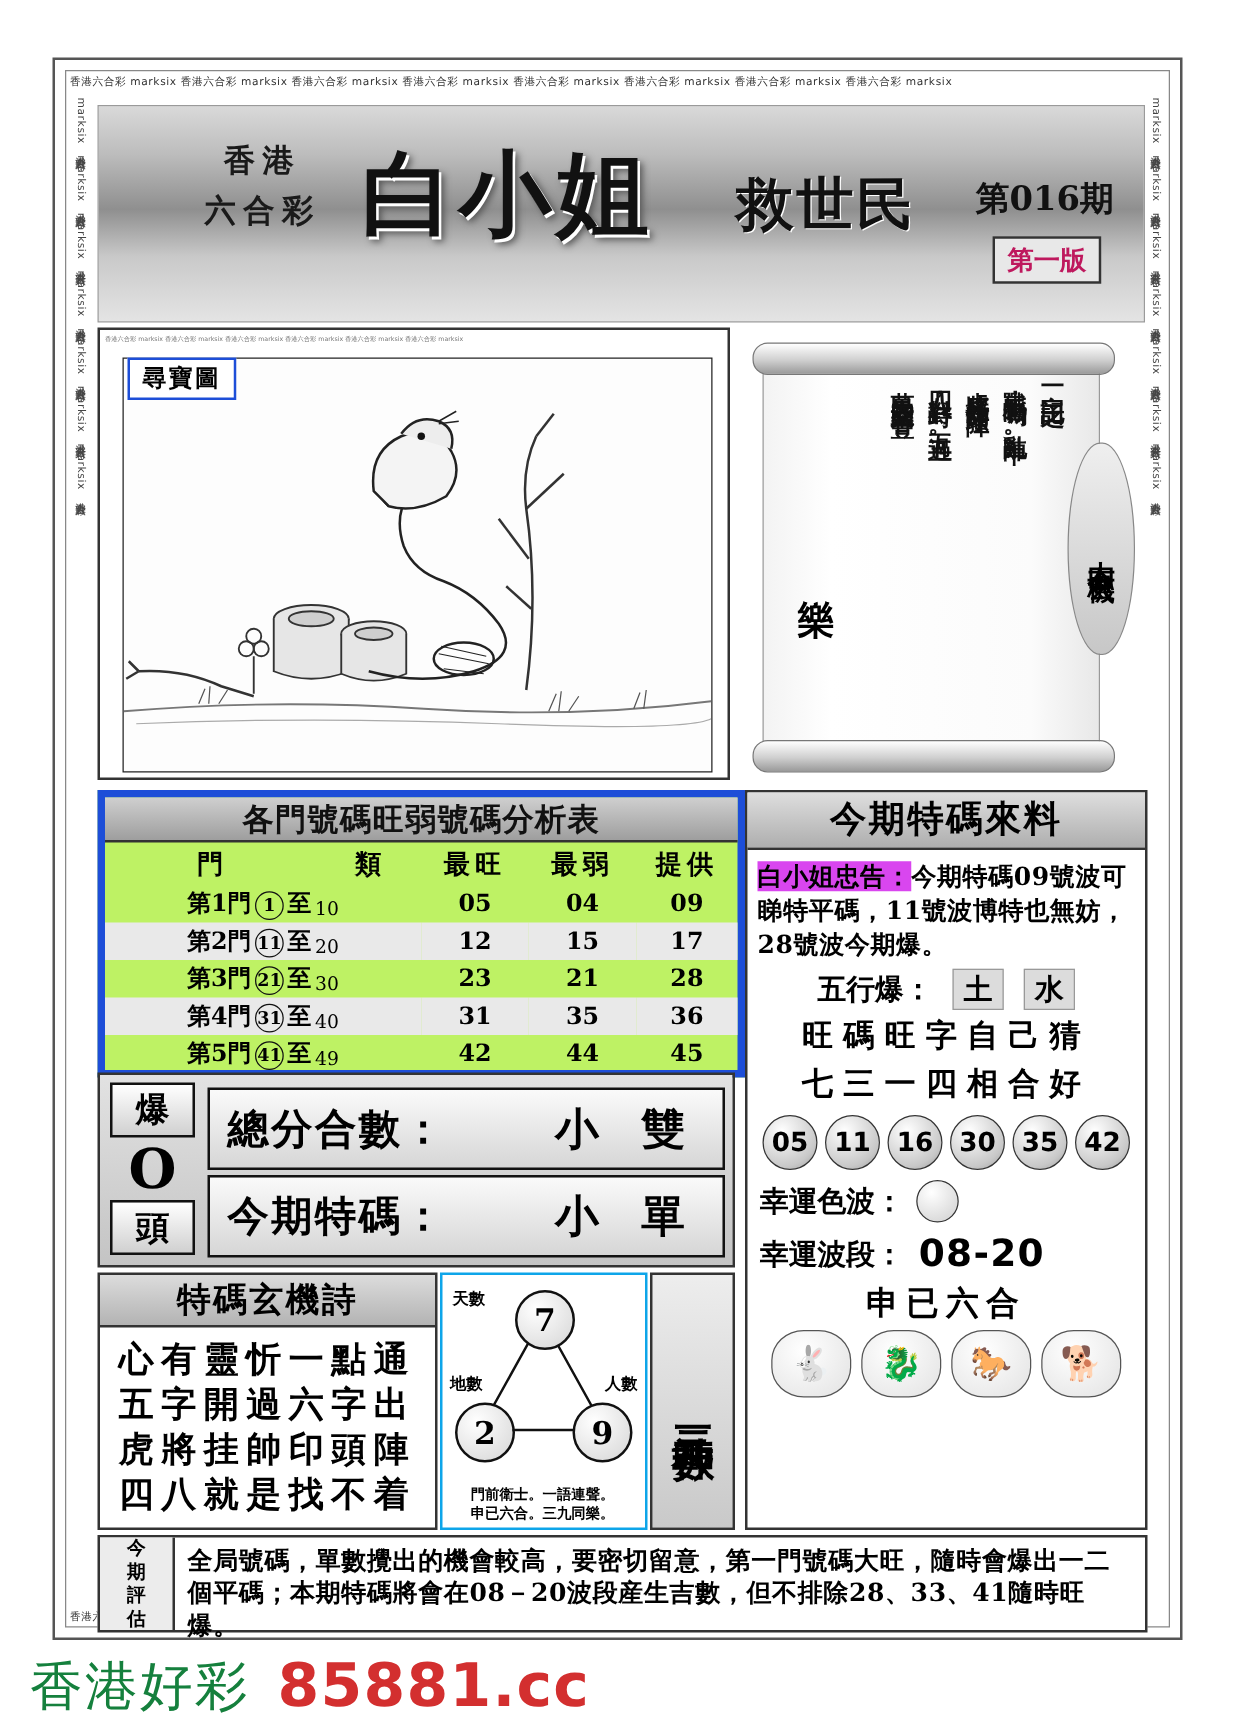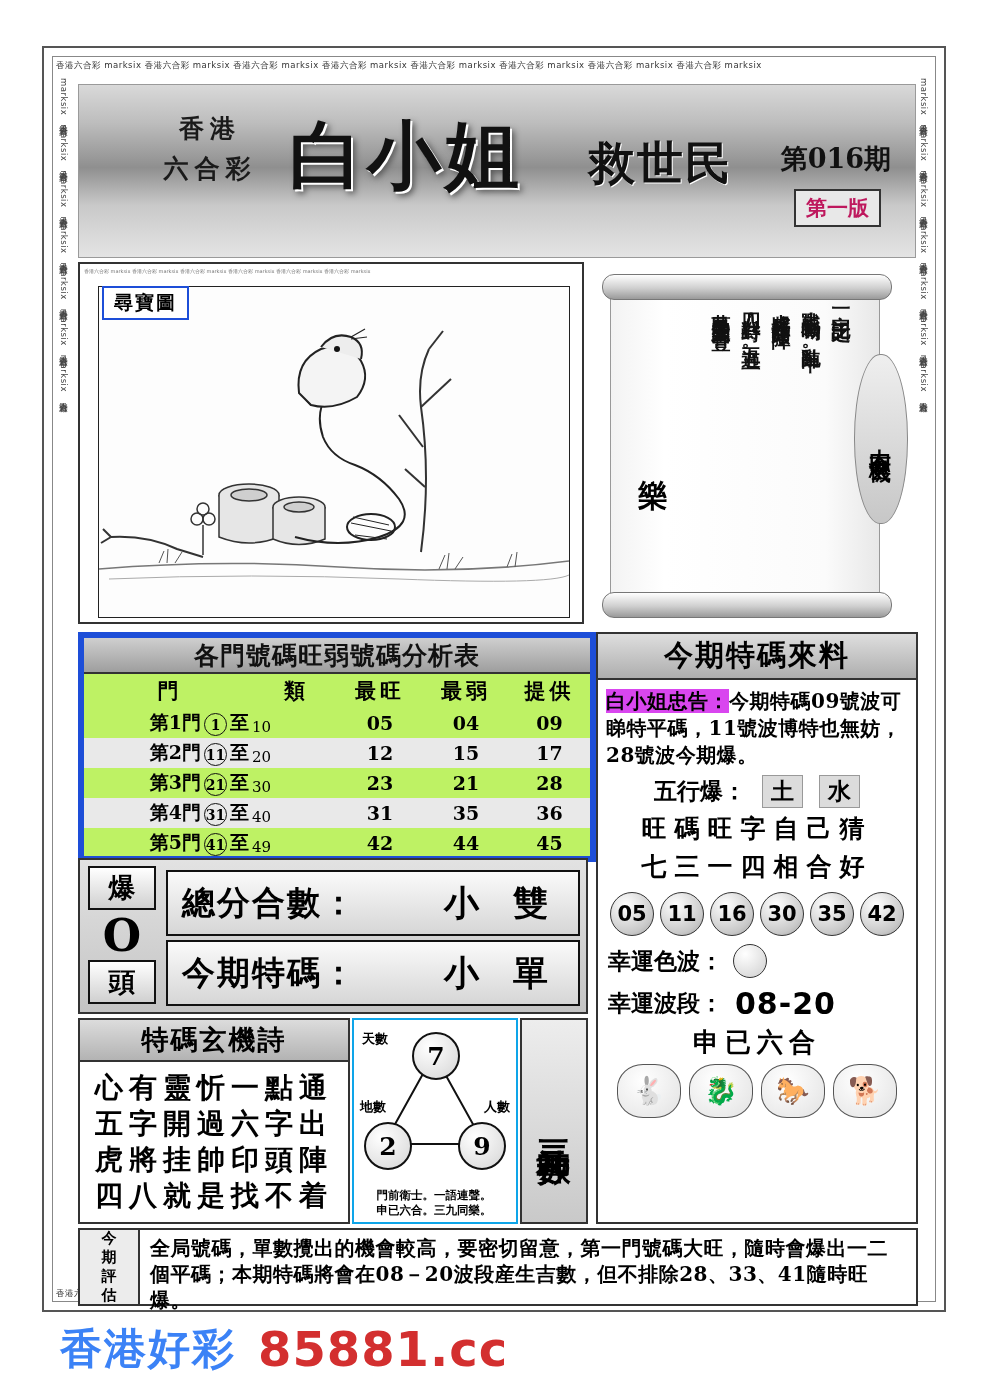--- a/index.html
+++ b/index.html
@@ -98,21 +98,21 @@
   .zodiac{display:flex;justify-content:center;gap:8px;margin-top:4px;}
   .zbox{width:62px;height:52px;border:1.5px solid #555;border-radius:26px/24px;background:radial-gradient(circle at 40% 30%,#fff,#e2e2e2);display:flex;align-items:center;justify-content:center;font-size:27px;}
 
   
   .bottom-box{position:absolute;left:78px;top:1228px;width:836px;height:74px;border:2px solid #333;background:#fff;display:flex;}
   .bc-label{width:58px;border-right:2px solid #333;display:flex;align-items:center;justify-content:center;font-size:15px;font-weight:bold;font-family:"DejaVu Serif","Liberation Serif",serif;line-height:19px;text-align:center;background:#ececec;}
   .bc-text{flex:1;padding:5px 10px;font-size:20px;font-weight:bold;font-family:"DejaVu Serif","Liberation Serif",serif;line-height:26px;letter-spacing:.5px;}
 
   
   .footer{position:absolute;left:0;top:1318px;width:986px;height:62px;display:flex;align-items:center;}
-  .f-cn{font-size:42px;font-weight:bold;color:#3b82f6;font-family:"DejaVu Serif","Liberation Serif",serif;padding-left:24px;letter-spacing:2px;margin-left:36px;}
+  .f-cn{font-size:42px;font-weight:normal;color:#15803d;font-family:"DejaVu Serif","Liberation Serif",serif;padding-left:24px;letter-spacing:2px;}
   .f-num{font-size:48px;font-weight:bold;color:#d32f2f;font-family:"DejaVu Sans",sans-serif;padding-left:22px;letter-spacing:1px;}
 
   .snake-svg{position:absolute;left:0;top:0;}
 </style>
 </head>
 <body>
 
 <div class="page">
 
   <div class="frame"></div>

